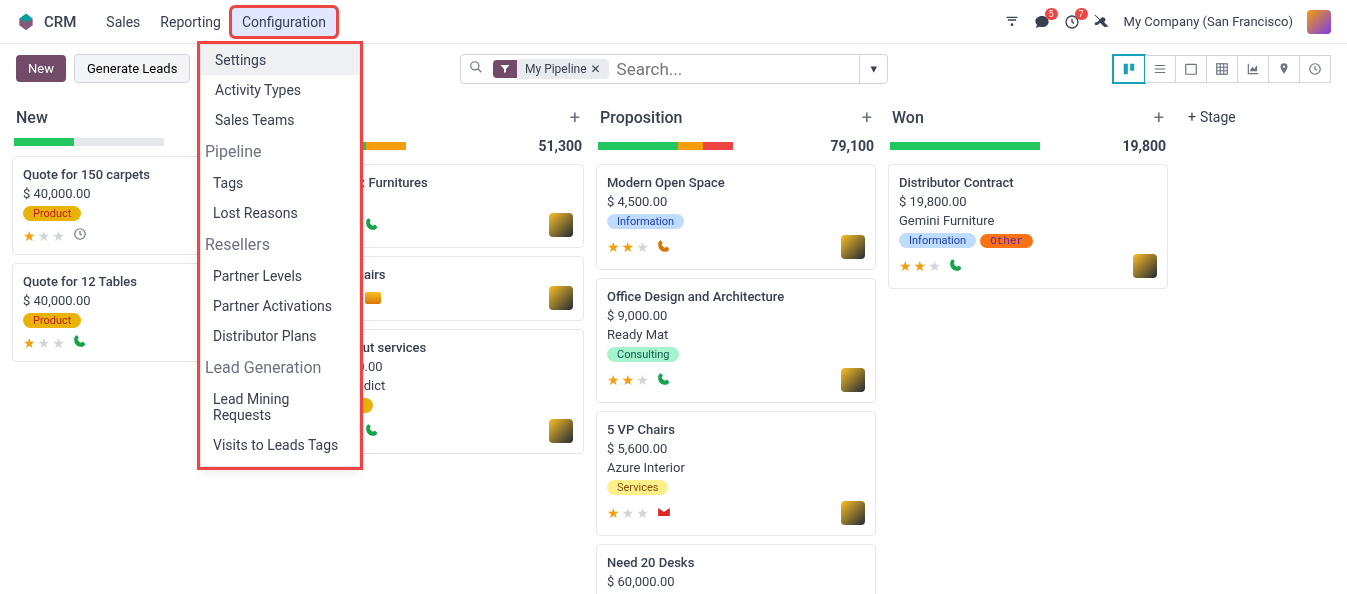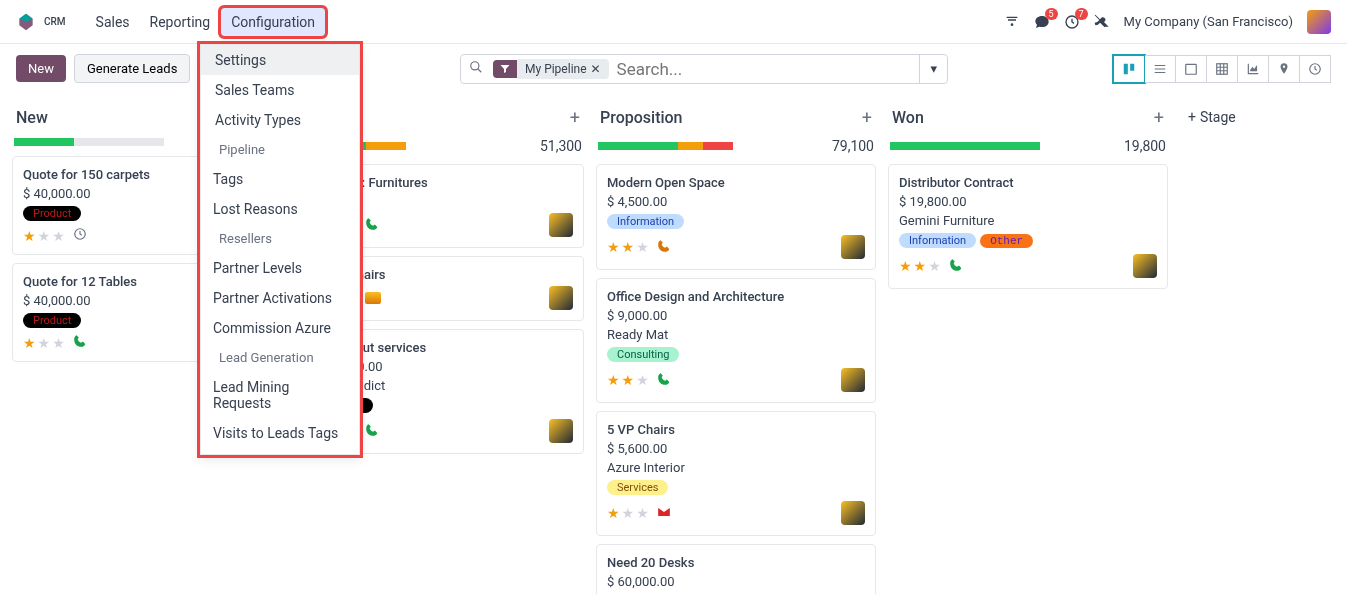--- a/index.html
+++ b/index.html
@@ -1,67 +1,67 @@
 <!DOCTYPE html>
 <html><head>
 <meta charset="utf-8">
 <style>
 * { box-sizing: border-box; margin: 0; padding: 0; font-family: -apple-system, BlinkMacSystemFont, "Segoe UI", Roboto, sans-serif; }
 body { background: #fff; color: #374151; font-size: 13px; width: 1347px; }
 .topbar { display: flex; align-items: center; height: 44px; padding: 0 16px; border-bottom: 1px solid #e5e7eb; position: relative; }
 .logo { width: 20px; height: 20px; margin-right: 8px; }
 .logo svg { width: 100%; height: 100%; }
-.app-name { font-weight: 500; font-size: 10px; margin-right: 20px; }
+.app-name { font-weight: 500; font-size: 15px; margin-right: 20px; }
 .nav-item { font-size: 14px; padding: 6px 10px; cursor: pointer; border-radius: 4px; }
 .nav-item.active { background: #e0e7ff; border: 1px solid #17a2b8; }
 .highlight-red { outline: 3px solid #ef4444; outline-offset: -1px; }
 .topbar-right { margin-left: auto; display: flex; align-items: center; gap: 14px; }
 .icon-btn { cursor: pointer; position: relative; display:flex; align-items:center; }
 .badge { position: absolute; top: -6px; right: -8px; background: #ef4444; color: #fff; border-radius: 8px; font-size: 9px; padding: 1px 4px; min-width: 12px; text-align: center; }
 .company-name { font-size: 13px; }
 .avatar-sm { width: 24px; height: 24px; border-radius: 4px; background: linear-gradient(135deg,#f59e0b,#7c3aed); }
 
 .toolbar { display: flex; align-items: center; padding: 10px 16px; gap: 8px; position: relative; }
 .btn-new { background: #714b67; color: #fff; border: none; padding: 6px 12px; border-radius: 4px; font-size: 13px; cursor: pointer; }
 .btn-gen { background: #f3f4f6; border: 1px solid #d1d5db; padding: 6px 12px; border-radius: 4px; font-size: 13px; cursor: pointer; }
 .breadcrumb { font-size: 14px; margin-left: 4px; }
 
-.search-wrap { position: absolute; left: 460px; display: flex; align-items: center; border: 1px solid #d1d5db; border-radius: 4px; height: 30px; width: 488px; }
+.search-wrap { position: absolute; left: 460px; display: flex; align-items: center; border: 1px solid #d1d5db; border-radius: 4px; height: 30px; width: 428px; }
 .search-ic { padding: 0 8px; }
 .filter-chip { background: #714b67; color:#fff; border-radius: 4px 0 0 4px; padding: 3px 6px; display:flex; align-items:center; margin-left:2px; }
 .filter-label { background: #e9ecef; padding: 3px 8px; border-radius: 0 4px 4px 0; font-size: 12px; display:flex; align-items:center; gap:4px; }
 .search-input { border: none; outline: none; padding: 0 8px; flex: 1; font-size: 17px; }
 .search-caret { border-left: 1px solid #d1d5db; padding: 0 10px; height: 100%; display:flex; align-items:center; cursor:pointer; }
 
 .view-switch { margin-left: auto; display: flex; gap: 0; }
 .view-btn { border: 1px solid #d1d5db; padding: 6px 8px; background: #fff; cursor: pointer; display:flex; align-items:center; }
 .view-btn.active { border-color: #17a2b8; background: #fff; outline: 1px solid #17a2b8; }
 .view-btn + .view-btn { border-left: none; }
 
 .dropdown { position: absolute; top: 44px; left: 200px; width: 160px; background: #fff; border: 1px solid #e5e7eb; box-shadow: 0 4px 12px rgba(0,0,0,0.1); z-index: 10; outline: 3px solid #ef4444; padding-bottom:6px; }
 .dd-item { padding: 7px 14px; font-size: 14px; cursor: pointer; }
 .dd-item.hover { background: #eef0f2; }
-.dd-header { padding: 7px 18px; font-size: 13px; color: #6b7280; cursor: default; }
+.dd-header { padding: 7px 4px; font-size: 16px; color: #6b7280; cursor: default; }
 .dd-sub { padding-left: 12px; }
 
 .board { display: flex; padding: 8px 12px; gap: 12px; align-items: flex-start; }
 .col { width: 280px; flex-shrink: 0; }
 .col-head { display: flex; align-items: center; padding: 6px 4px; }
 .col-title { font-size: 16px; font-weight: 500; }
 .col-add { margin-left: auto; color: #6b7280; cursor: pointer; font-size: 18px; }
 .bar-row { display: flex; align-items: center; gap: 0; padding: 4px 2px 10px; }
 .bar { height: 8px; }
-.col-total { margin-left: auto; font-size: 14px; font-weight: 400; }
+.col-total { margin-left: auto; font-size: 14px; font-weight: 700; }
 
 .card { border: 1px solid #e5e7eb; border-radius: 4px; padding: 10px; margin-bottom: 8px; background:#fff; }
 .card-title { font-weight: 500; font-size: 13px; margin-bottom: 4px; }
 .card-price { font-size: 13px; margin-bottom: 4px; }
 .card-sub { font-size: 13px; color: #374151; margin-bottom: 4px; }
 .tag { display: inline-block; padding: 1px 10px; border-radius: 10px; font-size: 11px; margin-bottom: 6px; margin-right: 4px; }
-.tag-product { background: #000000; color: #b91c1c; }
+.tag-product { background: #eab308; color: #b91c1c; }
 .tag-info { background: #bfdbfe; color: #1e40af; }
 .tag-consulting { background: #a7f3d0; color: #065f46; }
 .tag-services { background: #fef08a; color: #854d0e; }
 .tag-other { background: #f97316; color: #5b21b6; font-family: Liberation Mono, monospace; }
 .card-foot { display: flex; align-items: center; gap: 2px; }
 .star { color: #d1d5db; font-size: 14px; }
 .star.on { color: #f59e0b; }
 .foot-ic { margin-left: 6px; color: #16a34a; }
 .foot-ic.red { color: #dc2626; }
 .card-avatar { margin-left: auto; width: 24px; height: 24px; border-radius: 4px; background: linear-gradient(135deg,#fbbf24,#1f2937); }
@@ -108,29 +108,29 @@
         <svg width="16" height="16" viewBox="0 0 24 24" fill="#374151">
           <path d="M22 19l-7-7 2-2a4 4 0 00-5-5L9 8 2 1 1 2l7 7-3 3-4 1 1 4 4-1 3-3 7 7 1-1z"></path>
         </svg>
       </span>
     <span class="company-name">My Company (San Francisco)</span>
     <span class="avatar-sm"></span>
   </div>
 
   <div class="dropdown" id="dropdown">
       <div class="dd-item hover">Settings</div>
+      <div class="dd-item">Activity Types</div>
       <div class="dd-item">Sales Teams</div>
-      <div class="dd-item">Activity Types</div>
       <div class="dd-header">Pipeline</div>
       <div class="dd-item dd-sub">Tags</div>
       <div class="dd-item dd-sub">Lost Reasons</div>
       <div class="dd-header">Resellers</div>
       <div class="dd-item dd-sub">Partner Levels</div>
       <div class="dd-item dd-sub">Partner Activations</div>
-      <div class="dd-item dd-sub">Commission Azure</div>
+      <div class="dd-item dd-sub">Distributor Plans</div>
       <div class="dd-header">Lead Generation</div>
       <div class="dd-item dd-sub">Lead Mining Requests</div>
       <div class="dd-item dd-sub">Visits to Leads Tags</div>
     </div>
 </div>
 
 <div class="toolbar">
   <button class="btn-new">New</button>
   <button class="btn-gen">Generate Leads</button>
   <span class="breadcrumb">Pipel</span>

